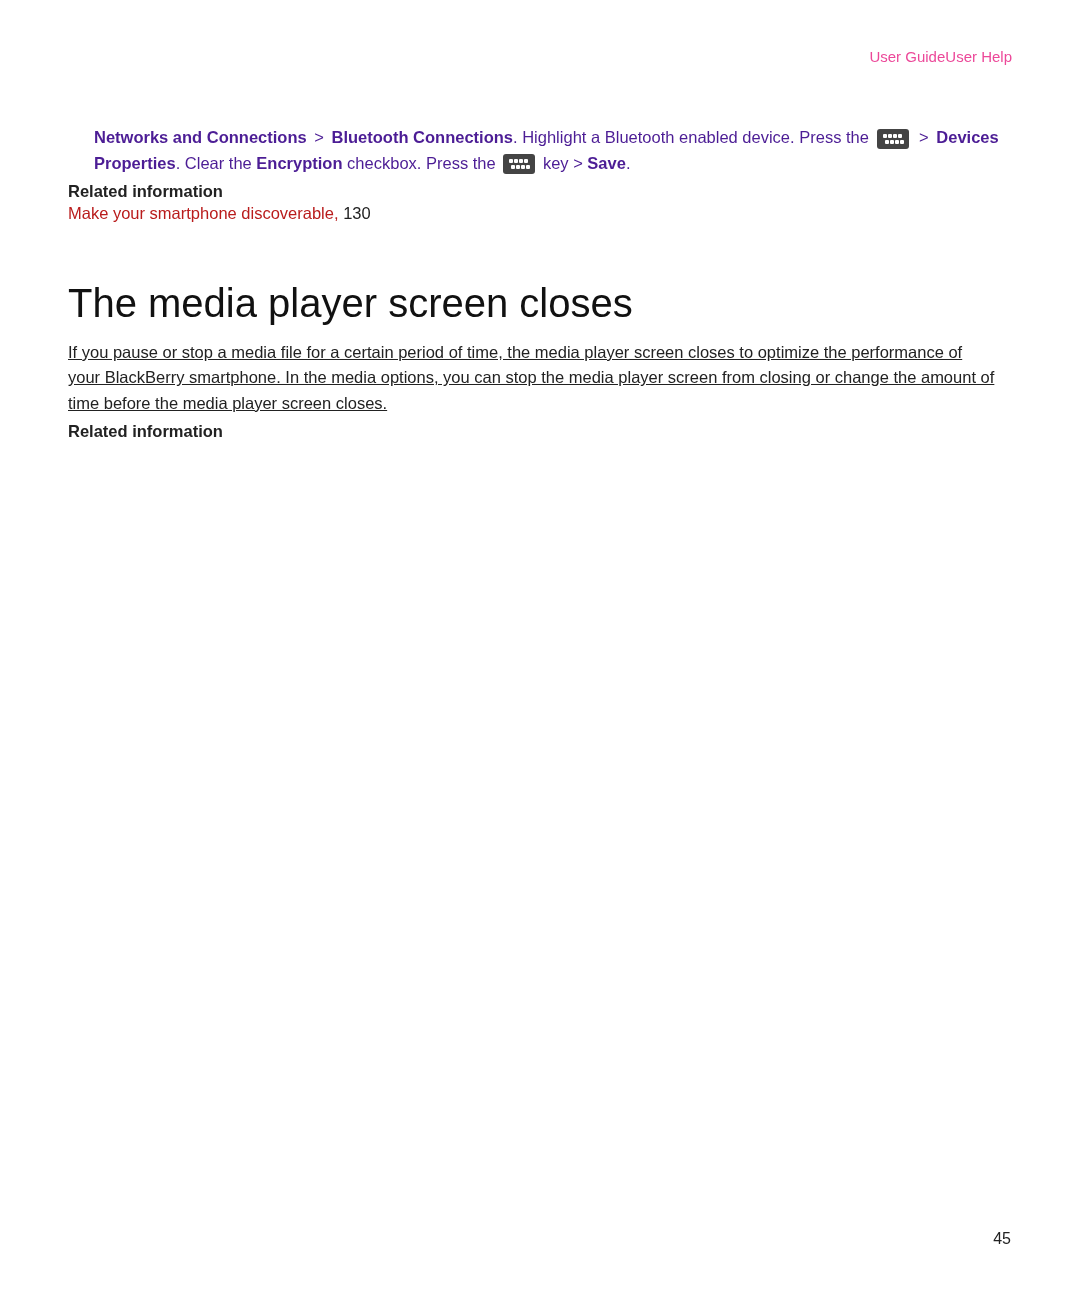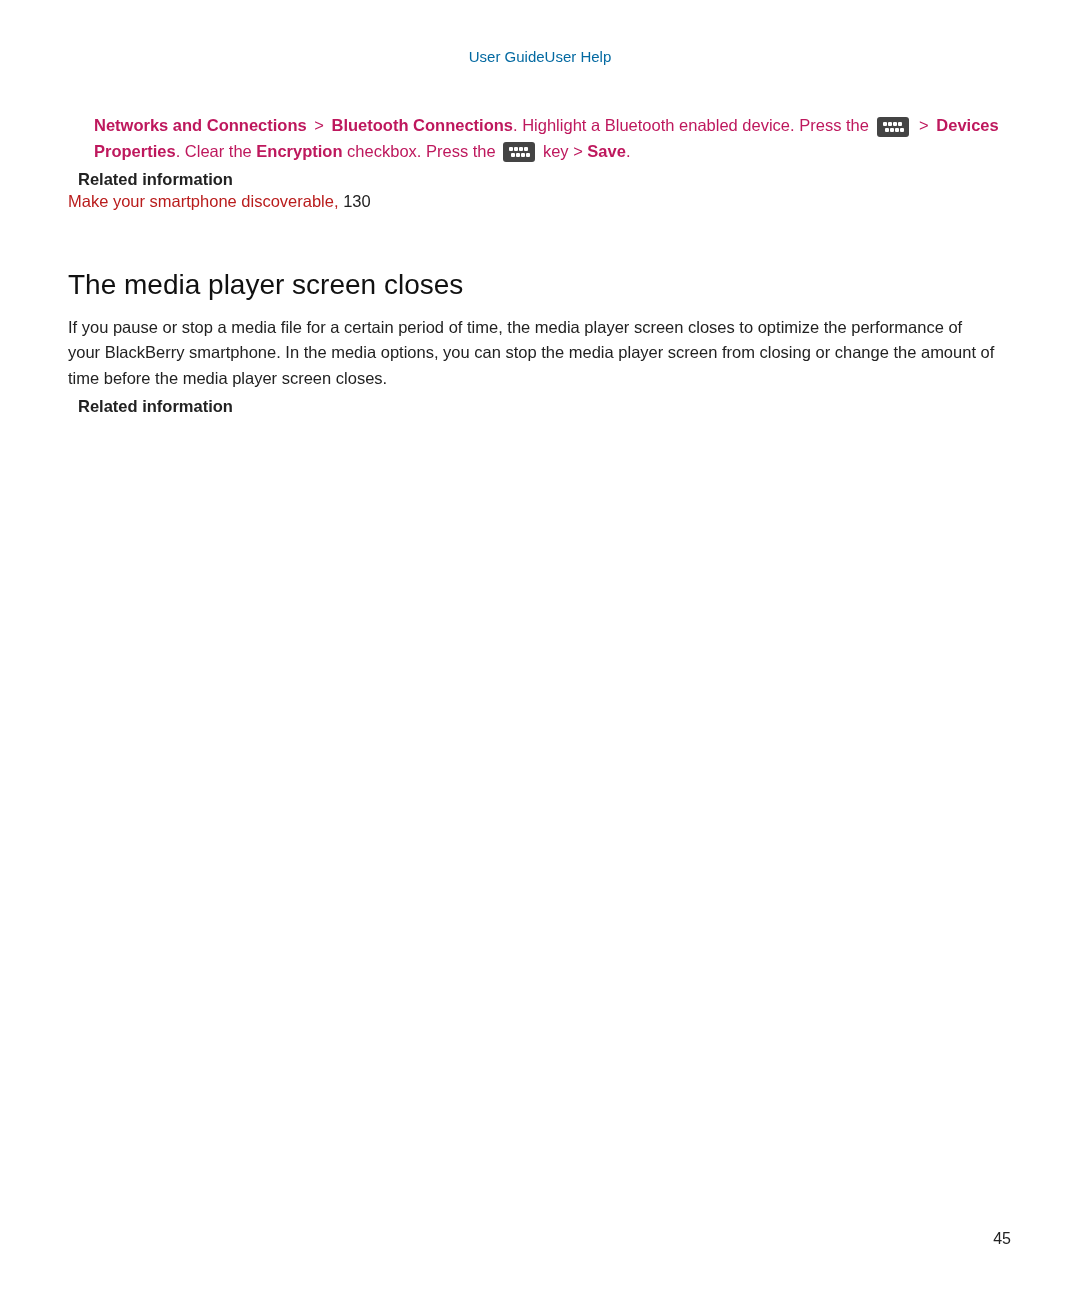--- a/index.html
+++ b/index.html
@@ -15,33 +15,33 @@
       position: relative;
       color: #222;
     }
     .page {
       padding: 48px 68px 48px 68px;
       height: 100%;
       position: relative;
     }
     .header {
       display: flex;
-      justify-content: center;
+      justify-content: flex-end;
       font-size: 15px;
-      color: #0369a1;
-      margin-bottom: 48px;
+      color: #ec4899;
+      margin-bottom: 60px;
     }
     .content {
       padding-left: 26px;
       padding-right: 0;
     }
     .para {
       font-size: 16.5px;
       line-height: 1.55;
-      color: #be185d;
+      color: #4c1d95;
       margin-bottom: 4px;
     }
     .bold {
       font-weight: bold;
     }
     .icon-bb {
       display: inline-block;
       width: 32px;
       height: 20px;
       background: #444;
@@ -67,45 +67,45 @@
         7px 6px 0 #fff,
         12px 6px 0 #fff,
         17px 6px 0 #fff;
     }
     .related-heading {
       font-weight: bold;
       font-size: 16.5px;
       margin-top: 6px;
       margin-bottom: 0;
       padding-left: 0;
-      margin-left: 10px;
     }
     .related-line {
       font-size: 16.5px;
       line-height: 1.55;
     }
     .link {
       color: #b91c1c;
       text-decoration: none;
       cursor: pointer;
     }
     .section-title {
-      font-size: 28px;
+      font-size: 40px;
       font-weight: 400;
       margin-top: 54px;
       margin-bottom: 14px;
       color: #111;
       padding-left: 0;
     }
     .body-text {
       font-size: 16.5px;
       line-height: 1.55;
       color: #222;
       margin-bottom: 4px;
       padding-right: 16px;
+      text-decoration: underline;
     }
     .section2 {
       padding-left: 0;
     }
     .page-number {
       position: absolute;
       bottom: 48px;
       right: 69px;
       font-size: 16px;
       color: #222;

